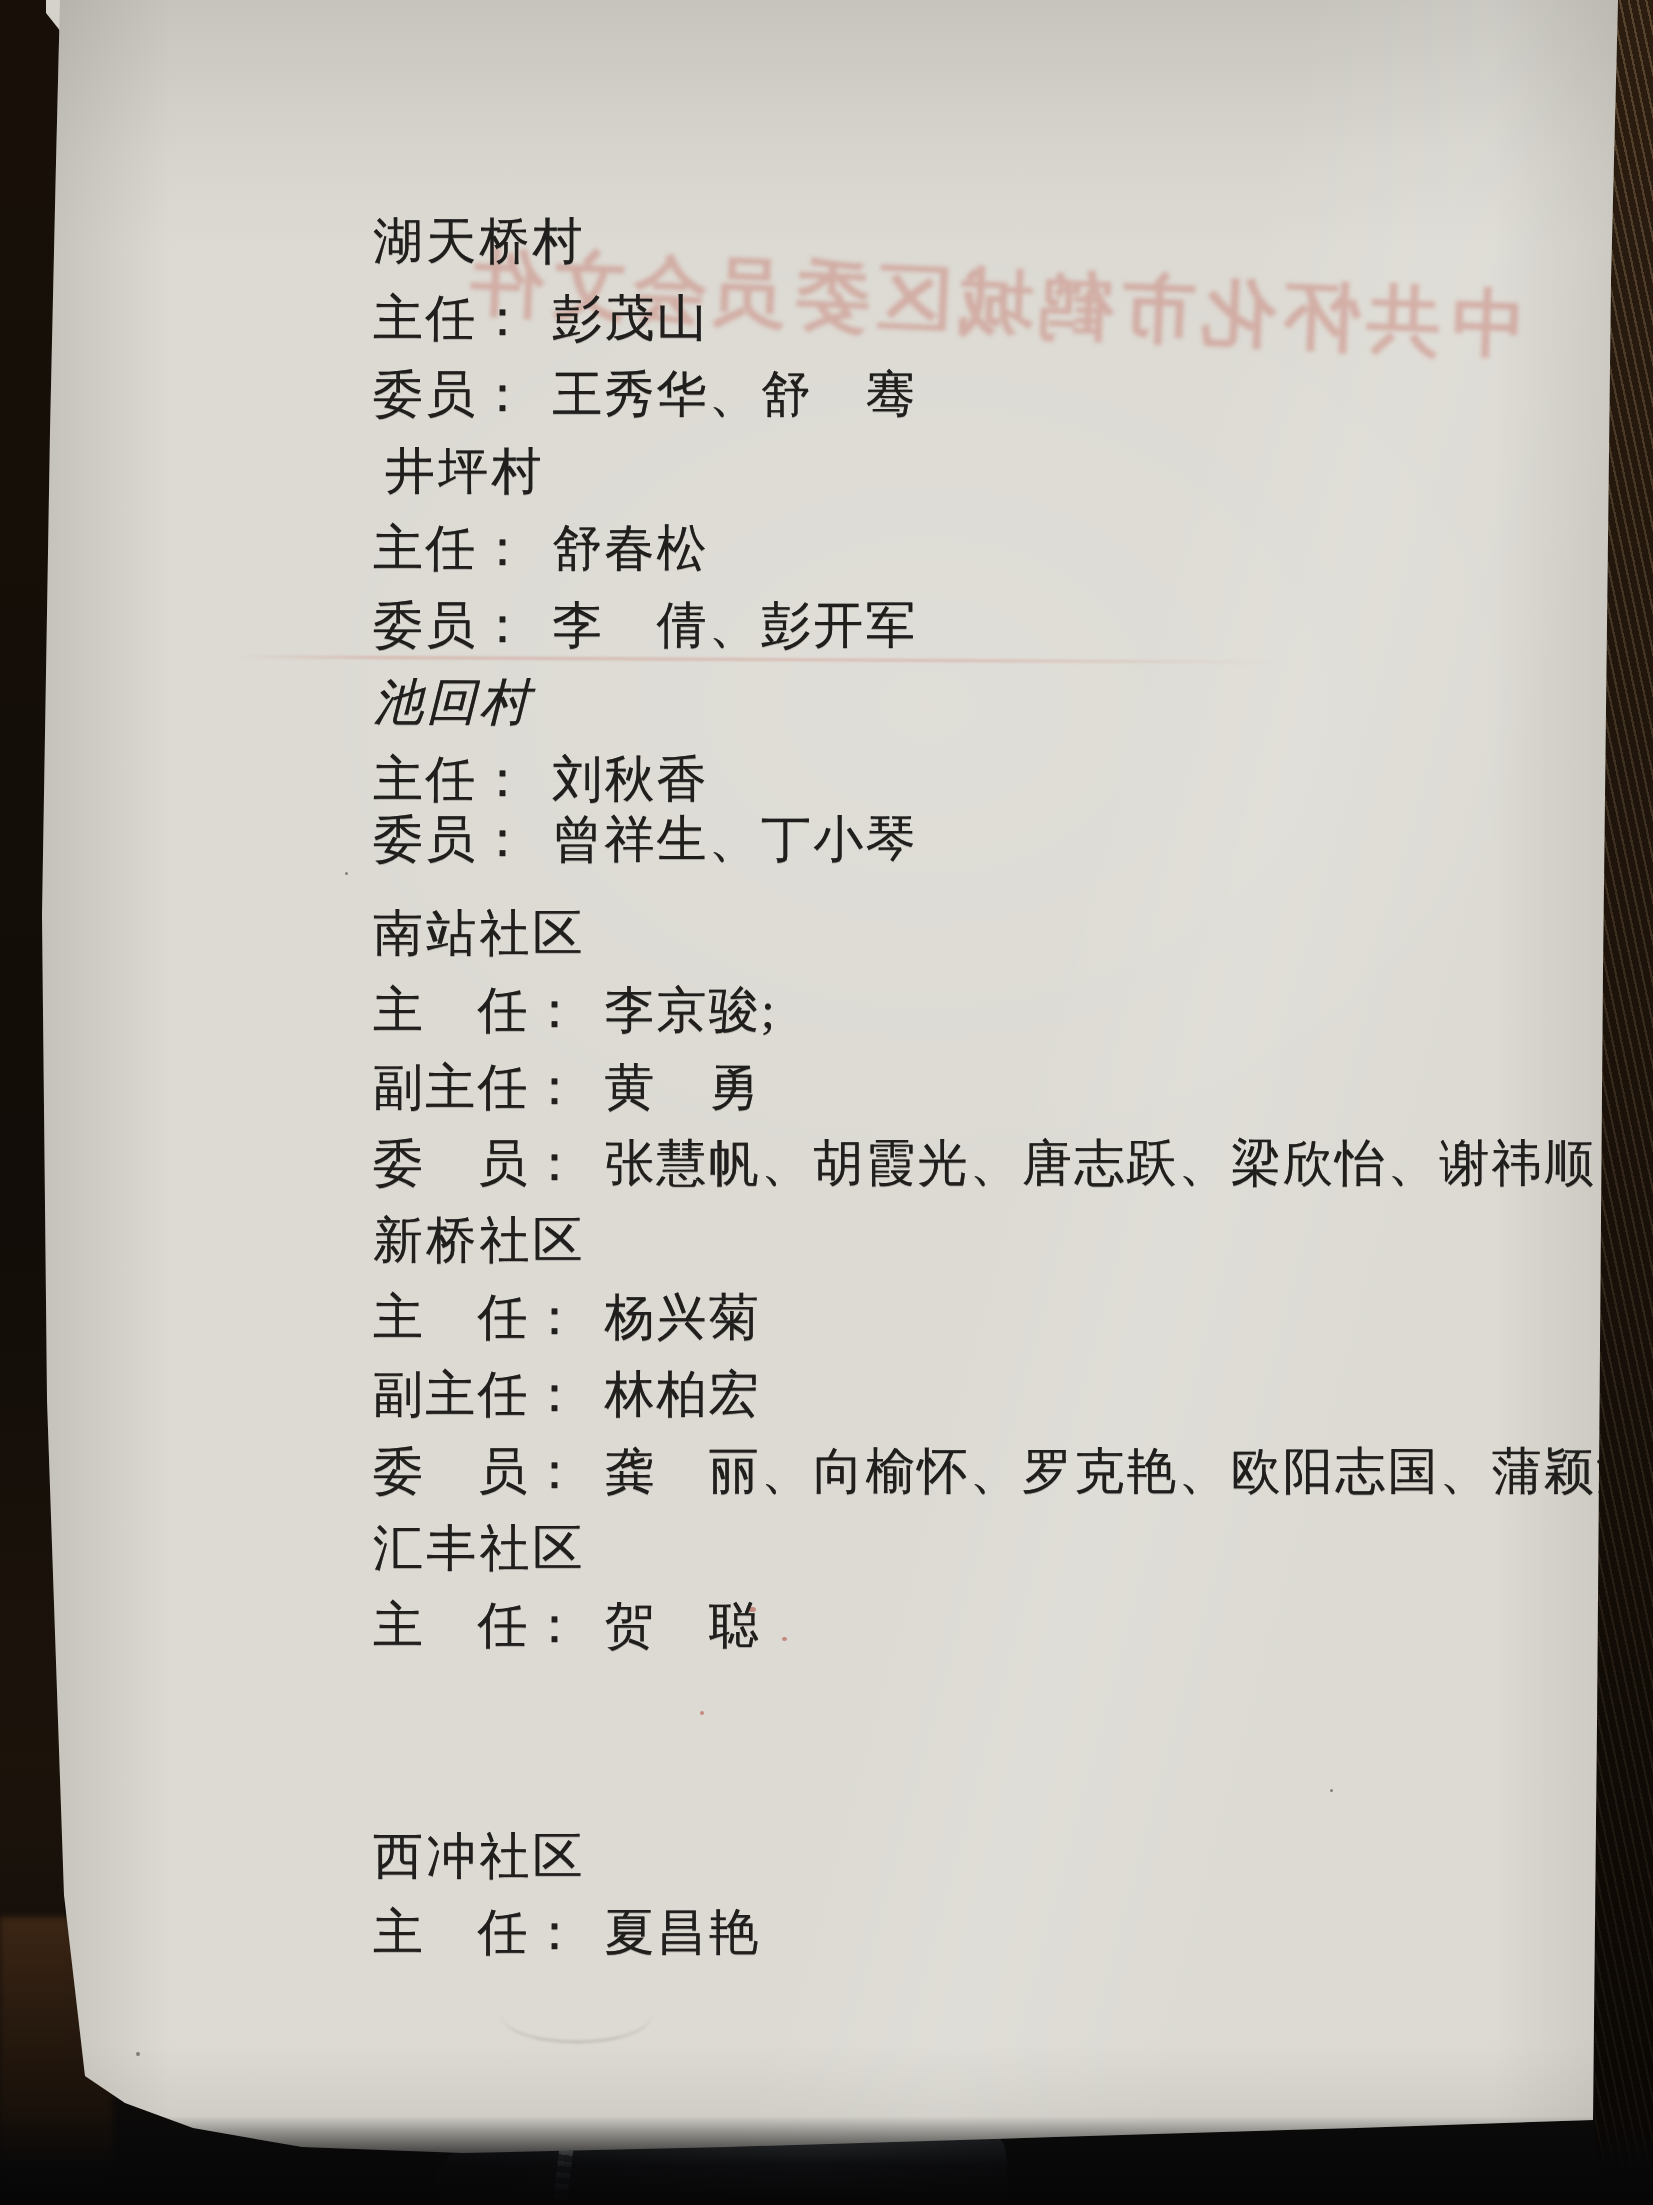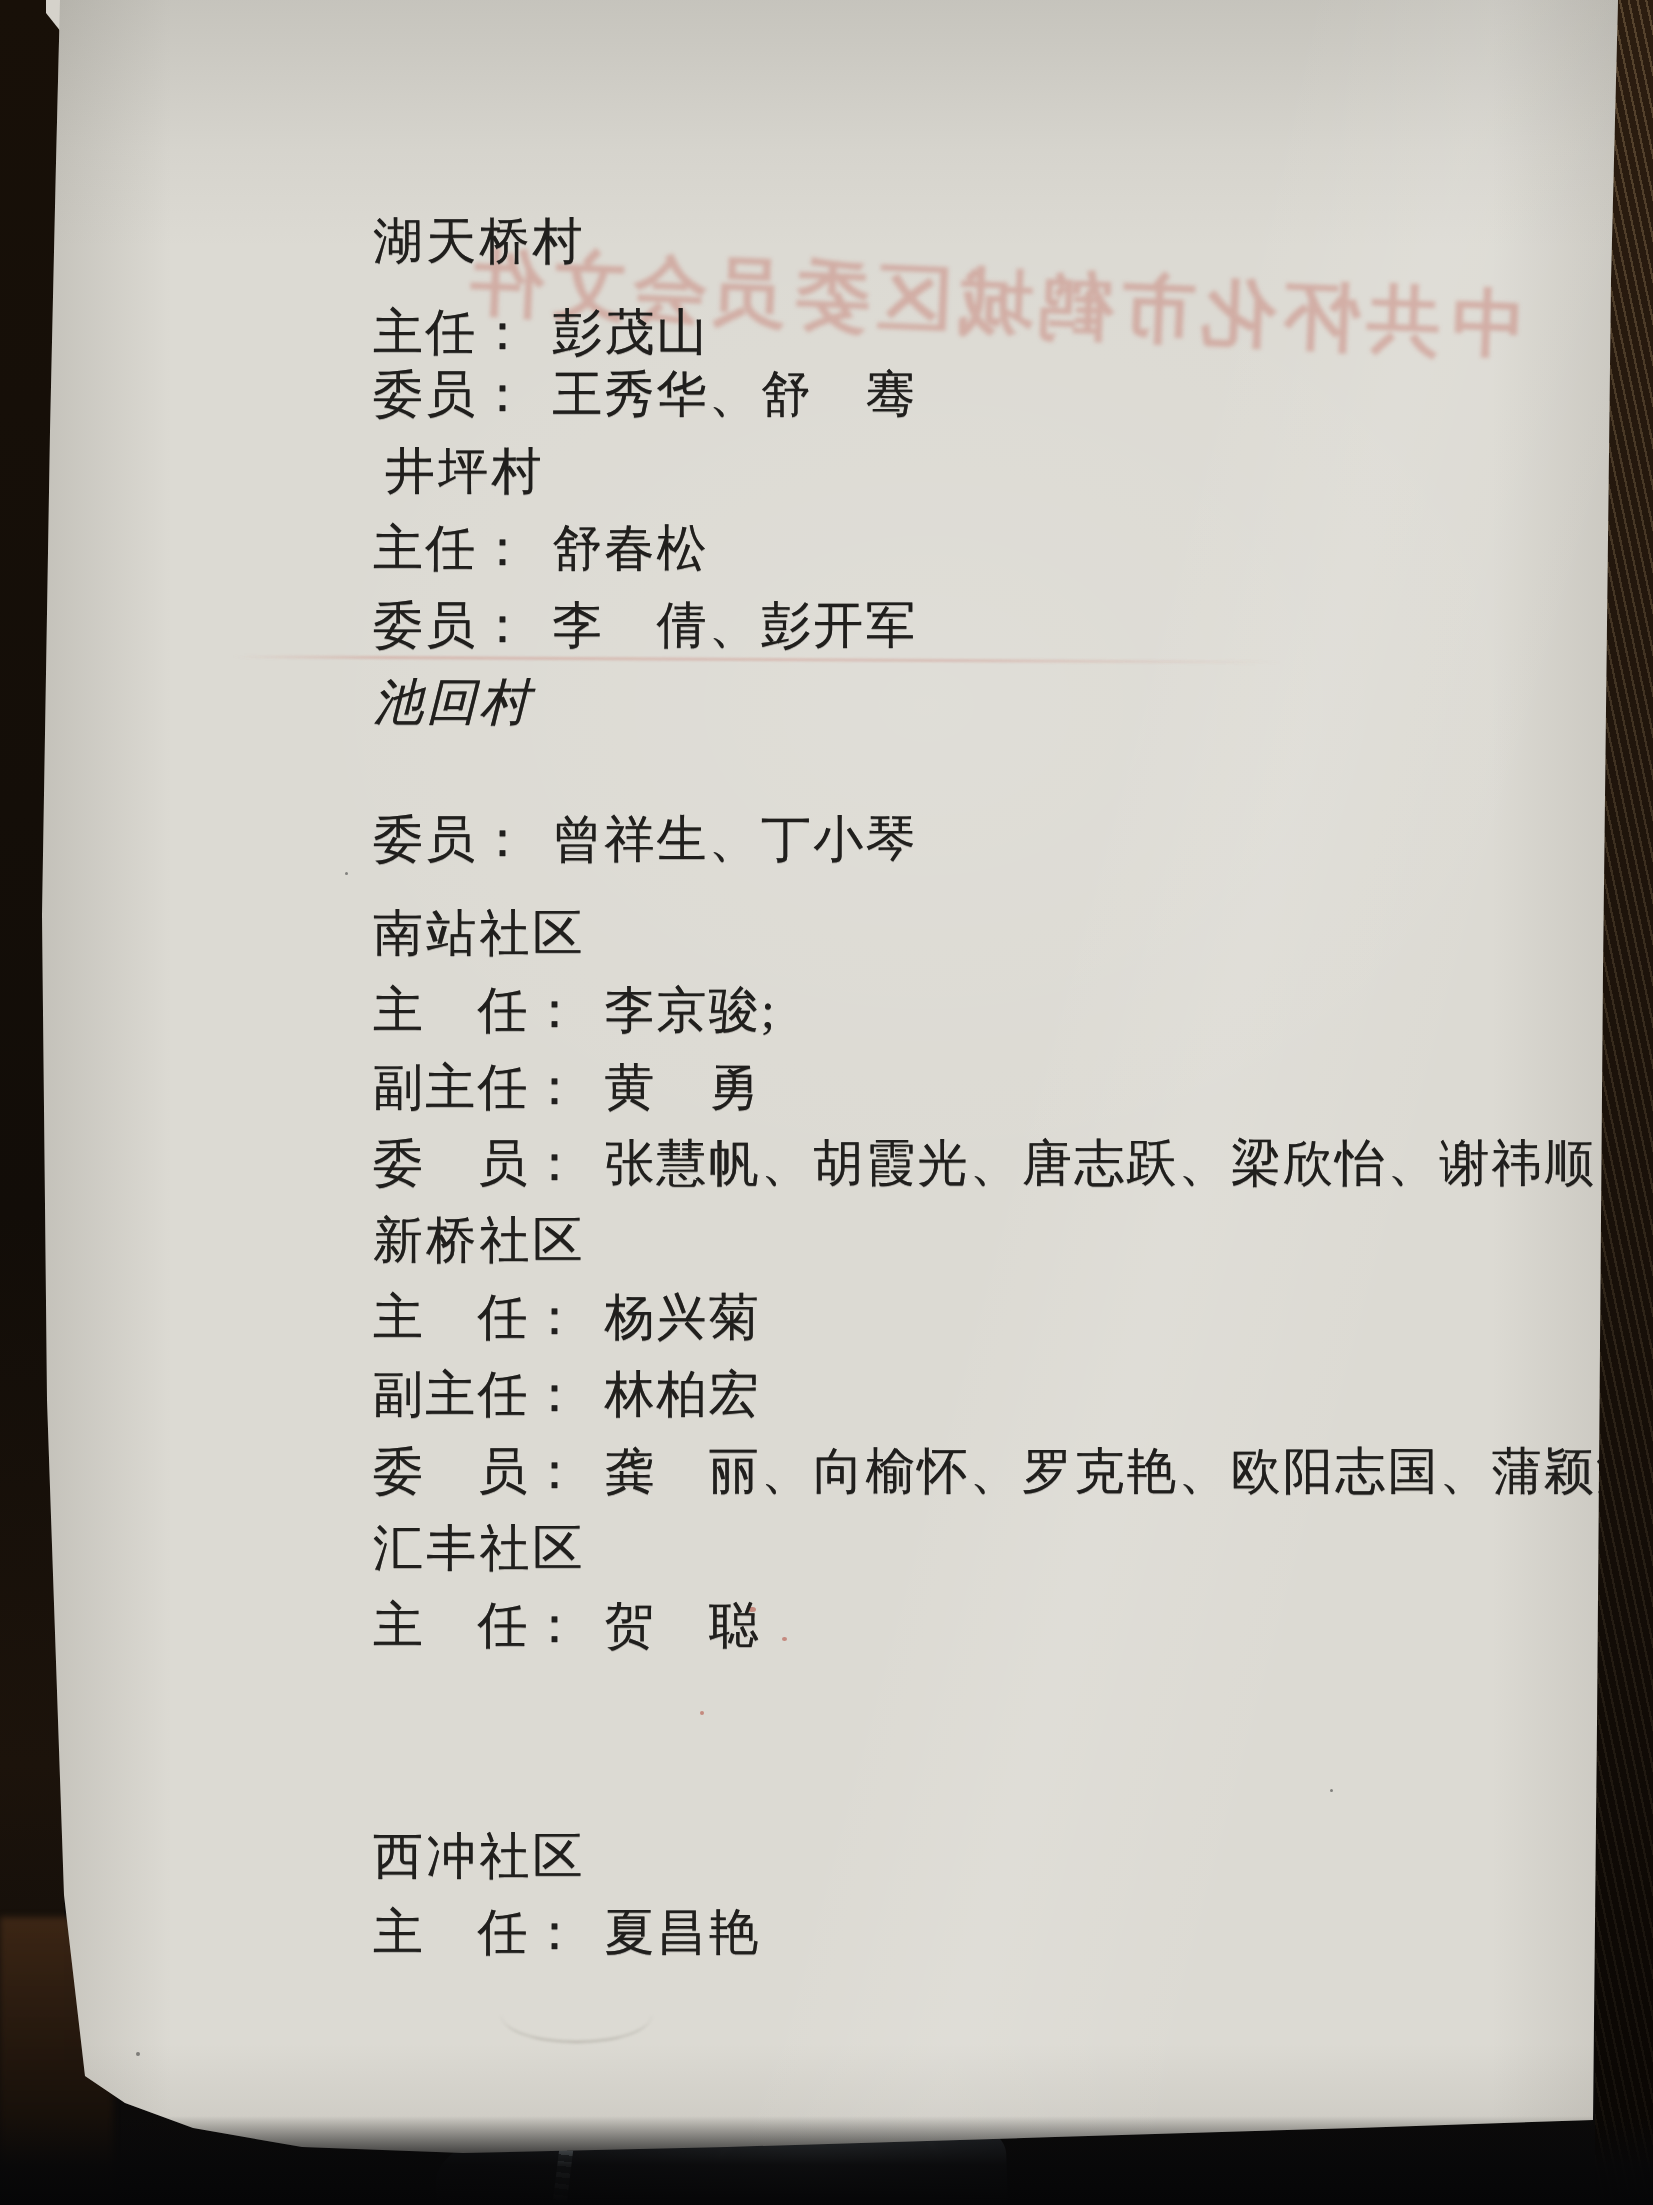--- a/index.html
+++ b/index.html
@@ -82,26 +82,27 @@
     <div class="crease"></div>
     <div class="speck" style="left:748px;top:1607px;width:7.5px;height:5.4px;"></div>
     <div class="speck" style="left:782px;top:1637px;width:4.8px;height:3.8px;"></div>
     <div class="speck" style="left:700px;top:1711px;width:4.3px;height:4.3px;"></div>
     <div class="dust" style="left:345px;top:872px;width:3.2px;height:3.2px;"></div>
     <div class="dust" style="left:136px;top:2052px;width:3.8px;height:3.8px;"></div>
     <div class="dust" style="left:1330px;top:1789px;width:3.2px;height:3.2px;"></div>
     <div class="wrinkle"></div>
     <div id="doc-lines">
         <div class="line header" style="top: 216px;"><span class="txt">湖天桥村</span></div>
-        <div class="line" style="top: 307px;"><span class="lbl">主任：</span><span class="txt">彭茂山</span></div>
+        <div class="line" style="top: 293px;"><span class="lbl">主任：</span><span class="txt">彭茂山</span></div>
         <div class="line" style="top: 369px;"><span class="lbl">委员：</span><span class="txt">王秀华、舒　骞</span></div>
         <div class="line header" style="top: 446px; margin-left: 12px;"><span class="txt">井坪村</span></div>
         <div class="line" style="top: 523px;"><span class="lbl">主任：</span><span class="txt">舒春松</span></div>
         <div class="line" style="top: 600px;"><span class="lbl">委员：</span><span class="txt">李　倩、彭开军</span></div>
         <div class="line header" style="top: 677px; font-style: italic;"><span class="txt">池回村</span></div>
+        <div class="line" style="top: 754px;"><span class="lbl">主任：</span><span class="txt">刘秋香</span></div>
         <div class="line" style="top: 814px;"><span class="lbl">委员：</span><span class="txt">曾祥生、丁小琴</span></div>
         <div class="line header" style="top: 908px;"><span class="txt">南站社区</span></div>
         <div class="line" style="top: 985px;"><span class="lbl">主　任：</span><span class="txt">李京骏;</span></div>
         <div class="line" style="top: 1138px;"><span class="lbl">委　员：</span><span class="txt">张慧帆、胡霞光、唐志跃、梁欣怡、谢祎顺</span></div>
         <div class="line" style="top: 1062px;"><span class="lbl">副主任：</span><span class="txt">黄　勇</span></div>
         <div class="line header" style="top: 1215px;"><span class="txt">新桥社区</span></div>
         <div class="line" style="top: 1292px;"><span class="lbl">主　任：</span><span class="txt">杨兴菊</span></div>
         <div class="line" style="top: 1369px;"><span class="lbl">副主任：</span><span class="txt">林柏宏</span></div>
         <div class="line" style="top: 1446px;"><span class="lbl">委　员：</span><span class="txt">龚　丽、向榆怀、罗克艳、欧阳志国、蒲颖洁</span></div>
         <div class="line header" style="top: 1523px;"><span class="txt">汇丰社区</span></div>

